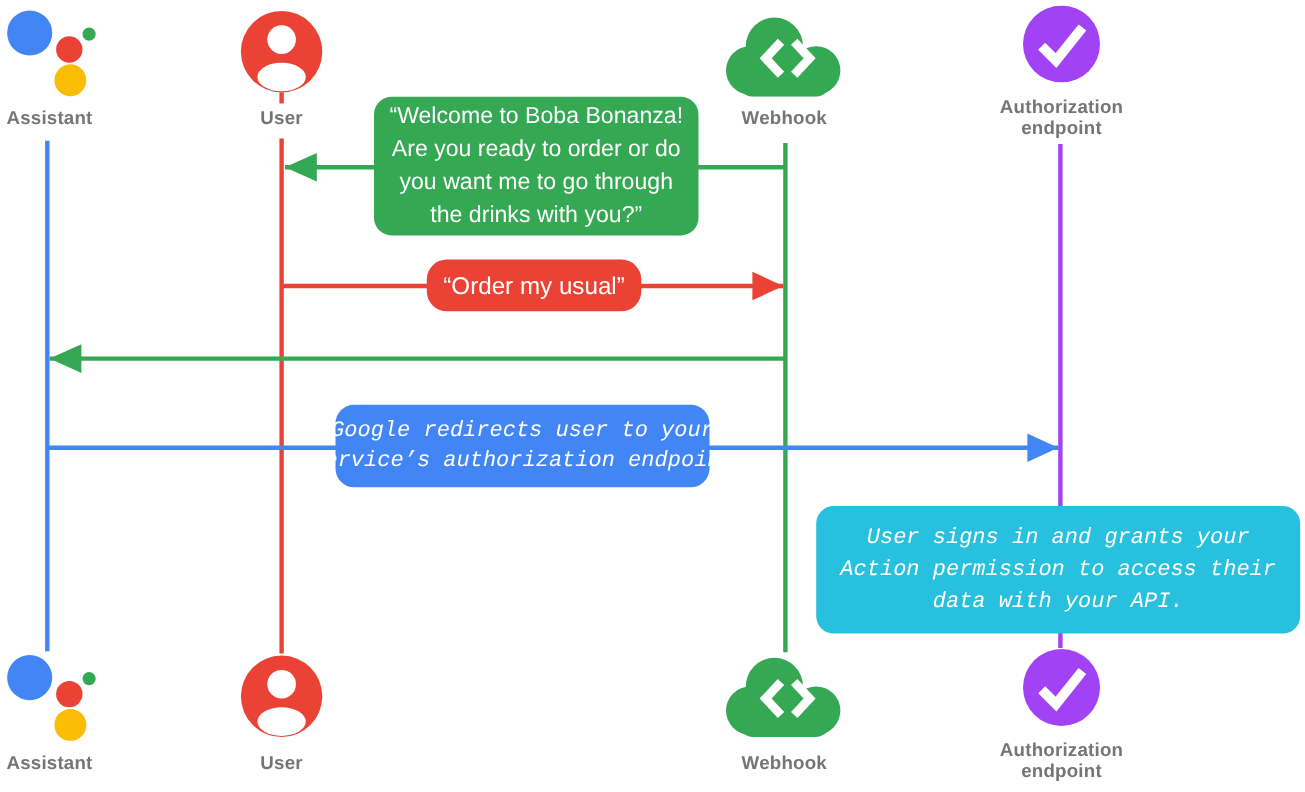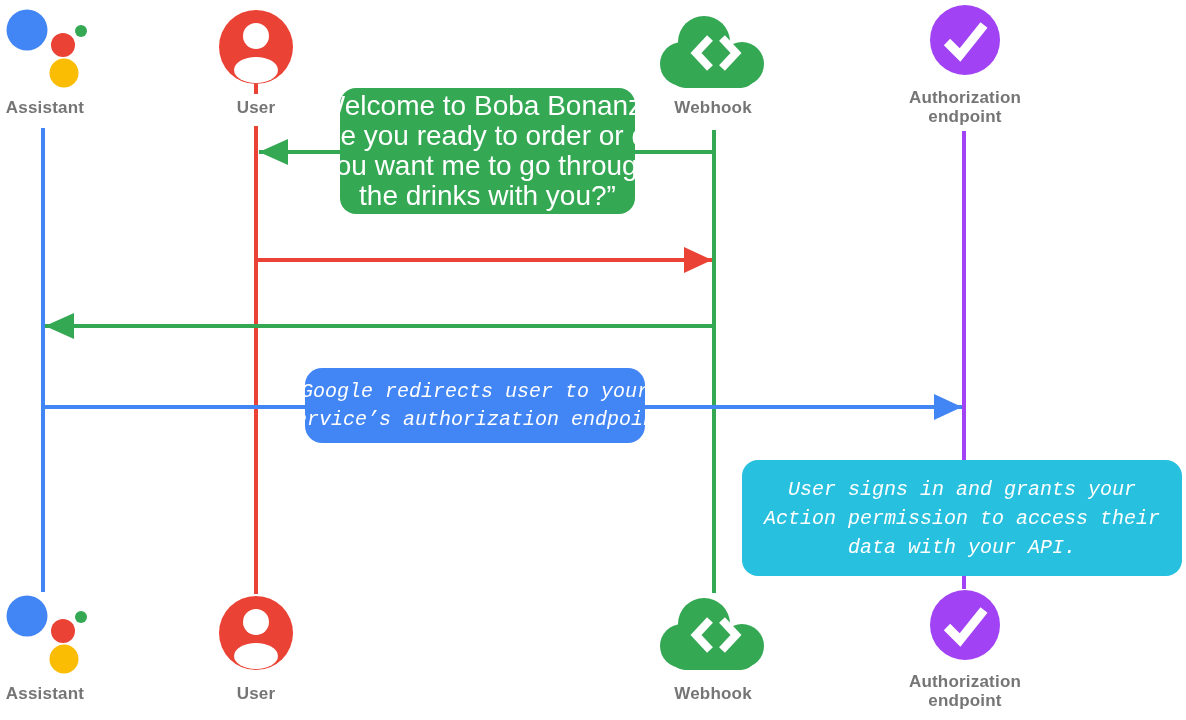--- a/index.html
+++ b/index.html
@@ -17,21 +17,21 @@
     font-size:17px;font-weight:700;line-height:19px;
     text-align:center;white-space:pre-line;
     letter-spacing:0.2px;
   }
   .bubble{
     position:absolute;z-index:2;
     display:flex;align-items:center;justify-content:center;
     color:#ffffff;text-align:center;white-space:pre;
     box-sizing:border-box;
   }
-  .bubble.sans{font-family:"Liberation Sans",sans-serif;font-size:28px;line-height:30px;}
+  .bubble.sans{font-family:"Liberation Sans",sans-serif;font-size:21px;line-height:30px;}
   .bubble.mono{font-family:"Liberation Mono","DejaVu Sans Mono",monospace;font-style:italic;font-size:20px;line-height:28px;}
   .bubble.green{background:var(--webhook-green,#34A853);}
   .bubble.red{background:var(--user-red,#EA4335);}
   .bubble.blue{background:var(--assistant-blue,#4285F4);}
   .bubble.cyan{background:var(--note-cyan,#27C0DE);}
 </style>
 </head>
 <body>
 
 <div class="stage">
@@ -88,20 +88,21 @@
   <div class="actor-label" style="left:206px;top:98px;width:100px">User</div>
   <div class="actor-label" style="left:663px;top:98px;width:100px">Webhook</div>
   <div class="actor-label" style="left:890px;top:88px;width:150px">Authorization
 endpoint</div>
 
   <div class="bubble green sans" style="left:340px;top:88px;width:295px;height:126px;border-radius:16px">“Welcome to Boba Bonanza!
 Are you ready to order or do
 you want me to go through
 the drinks with you?”</div>
 
+  <div class="bubble red sans" style="left:388px;top:236px;width:195px;height:47px;border-radius:18px;font-size:22px">“Order my usual”</div>
 
 
   <div class="bubble blue mono" style="left:305px;top:368px;width:340px;height:75px;border-radius:17px">Google redirects user to your
 service’s authorization endpoint</div>
 
   <div class="bubble cyan mono" style="left:742px;top:460px;width:440px;height:116px;border-radius:16px;line-height:29px">User signs in and grants your
 Action permission to access their
 data with your API.</div>
 
   <svg class="icon" style="left:0;top:591px" width="92" height="88" viewBox="0 0 92 88">

